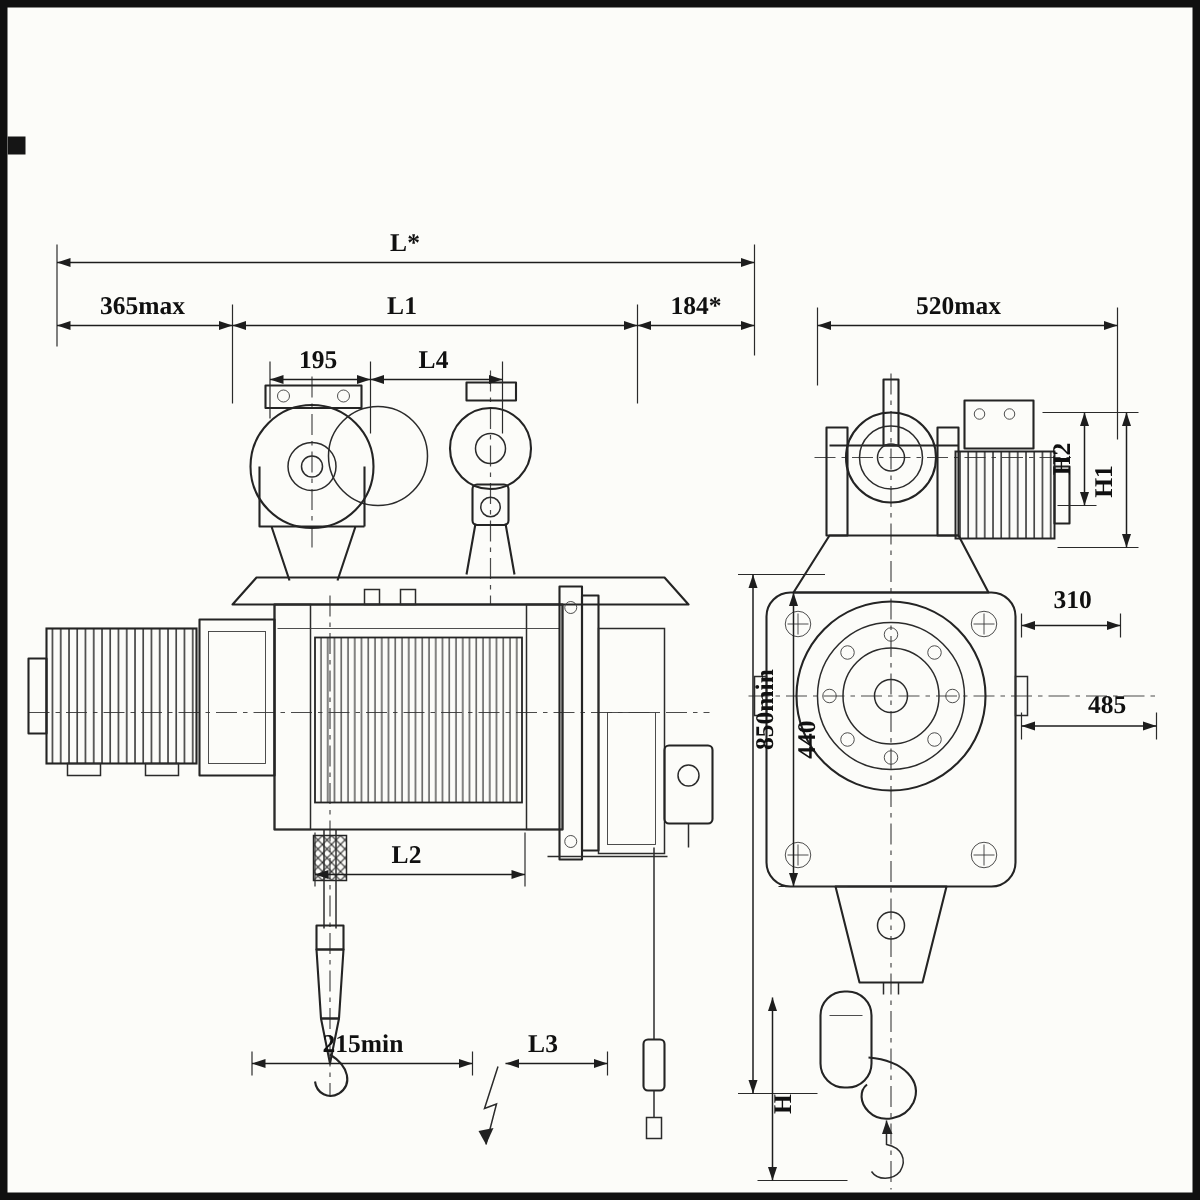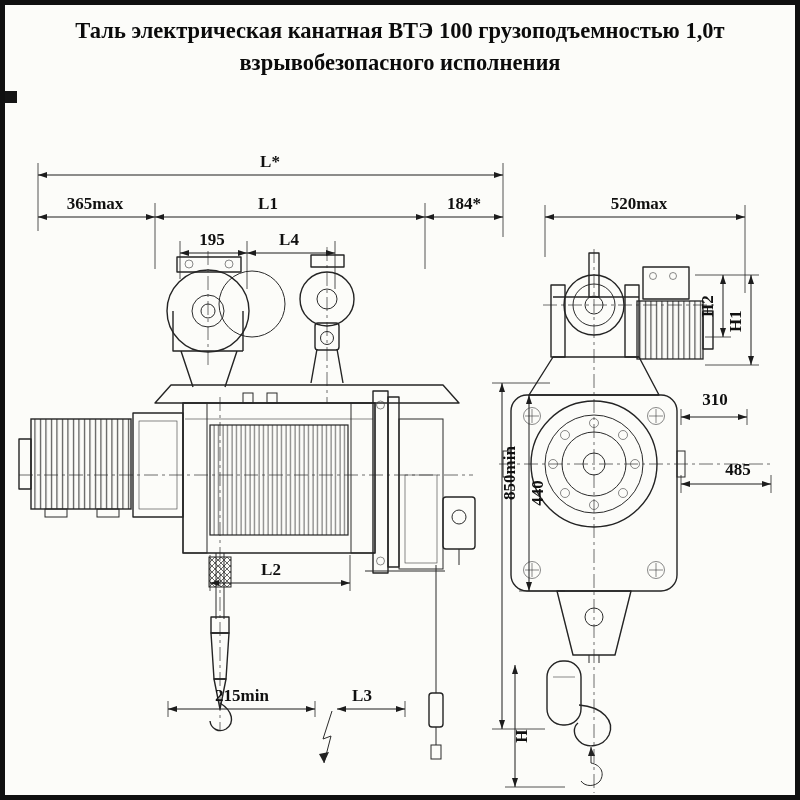--- a/index.html
+++ b/index.html
@@ -20,24 +20,20 @@
   .dl{fill:none;stroke:#1d1d1d;stroke-width:1;}
   .ext{fill:none;stroke:#2a2a2a;stroke-width:0.8;}
   .cl{fill:none;stroke:#4a4a4a;stroke-width:0.8;stroke-dasharray:14 4 3 4;}
   .dimtxt{font-family:"Liberation Serif",serif;font-size:17px;font-weight:600;fill:#101010;}
 </style>
 </head>
 <body>
 
 <div class="sheet">
 
-  <div class="title">
-    <div>Таль электрическая канатная ВТЭ 100 грузоподъемностью 1,0т</div>
-    <div>взрывобезопасного исполнения</div>
-  </div>
 
   <div class="artifact"></div>
 
   <svg class="drawing" width="790" height="790" viewBox="0 0 790 790">
     <defs>
       <marker id="ar" viewBox="0 0 10 10" refX="9.5" refY="5" markerWidth="10" markerHeight="10" orient="auto-start-reverse">
         <path d="M0.5,2 L9.5,5 L0.5,8 Z" fill="#1d1d1d"></path>
       </marker>
       <pattern id="coil" width="4.5" height="8" patternUnits="userSpaceOnUse">
         <path d="M2,0 V8" stroke="#2e2e2e" stroke-width="0.8"></path>

